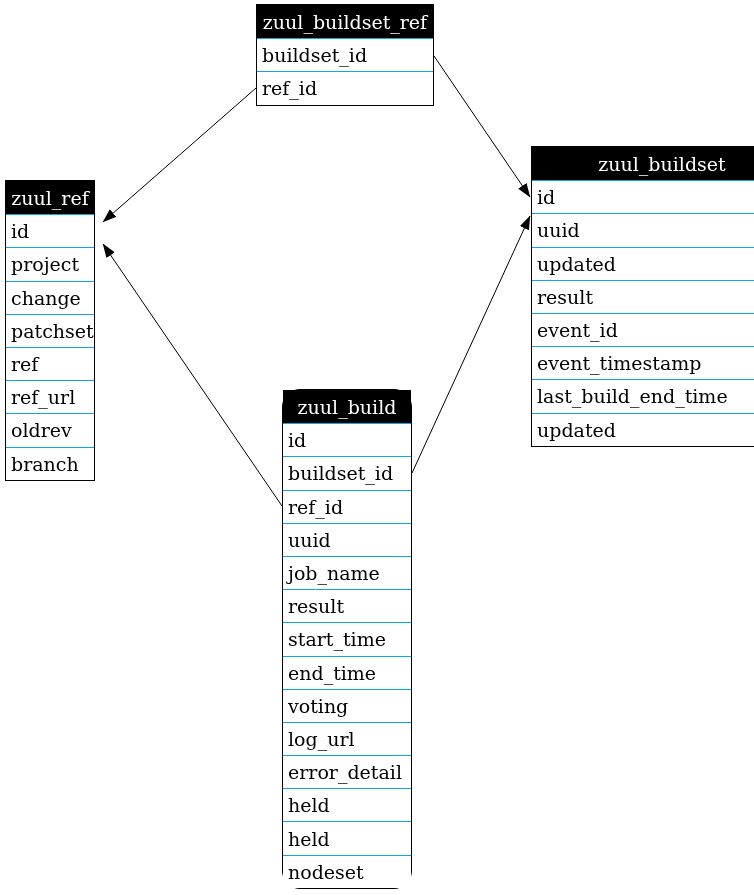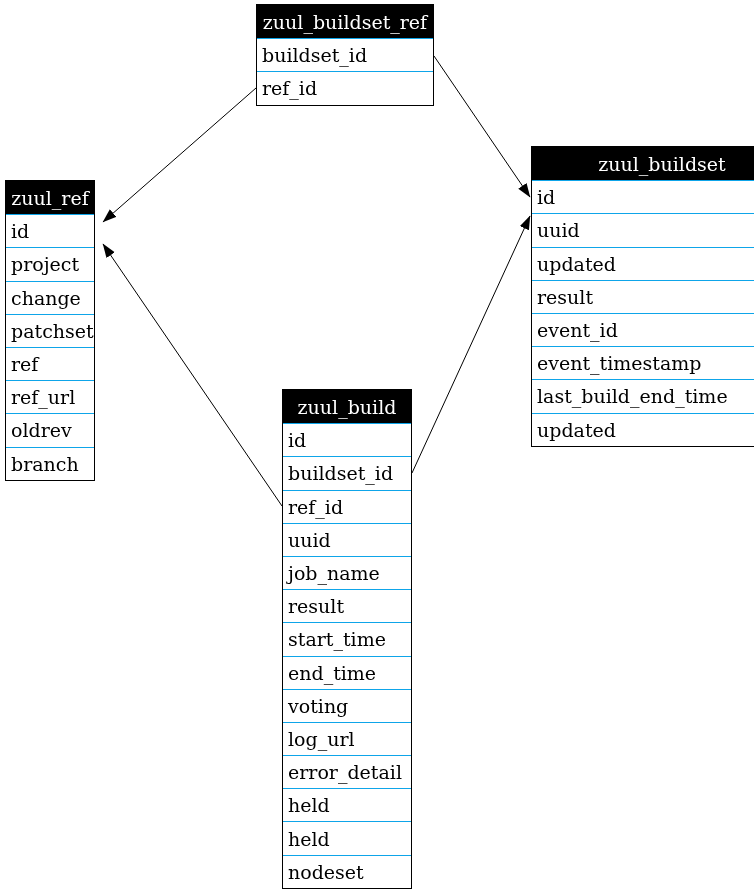--- a/index.html
+++ b/index.html
@@ -98,21 +98,21 @@
         <div class="entity-header">zuul_buildset</div>
         <div class="entity-row">id</div>
         <div class="entity-row">uuid</div>
         <div class="entity-row">updated</div>
         <div class="entity-row">result</div>
         <div class="entity-row">event_id</div>
         <div class="entity-row">event_timestamp</div>
         <div class="entity-row">last_build_end_time</div>
         <div class="entity-row">updated</div>
       </div>
-      <div class="entity-table" style="left: 282px; top: 389px; width: 130px;">
+      <div class="entity-table" style="left: 282px; top: 389px; width: 130px; border-radius: 18px;">
         <div class="entity-header">zuul_build</div>
         <div class="entity-row">id</div>
         <div class="entity-row">buildset_id</div>
         <div class="entity-row">ref_id</div>
         <div class="entity-row">uuid</div>
         <div class="entity-row">job_name</div>
         <div class="entity-row">result</div>
         <div class="entity-row">start_time</div>
         <div class="entity-row">end_time</div>
         <div class="entity-row">voting</div>

